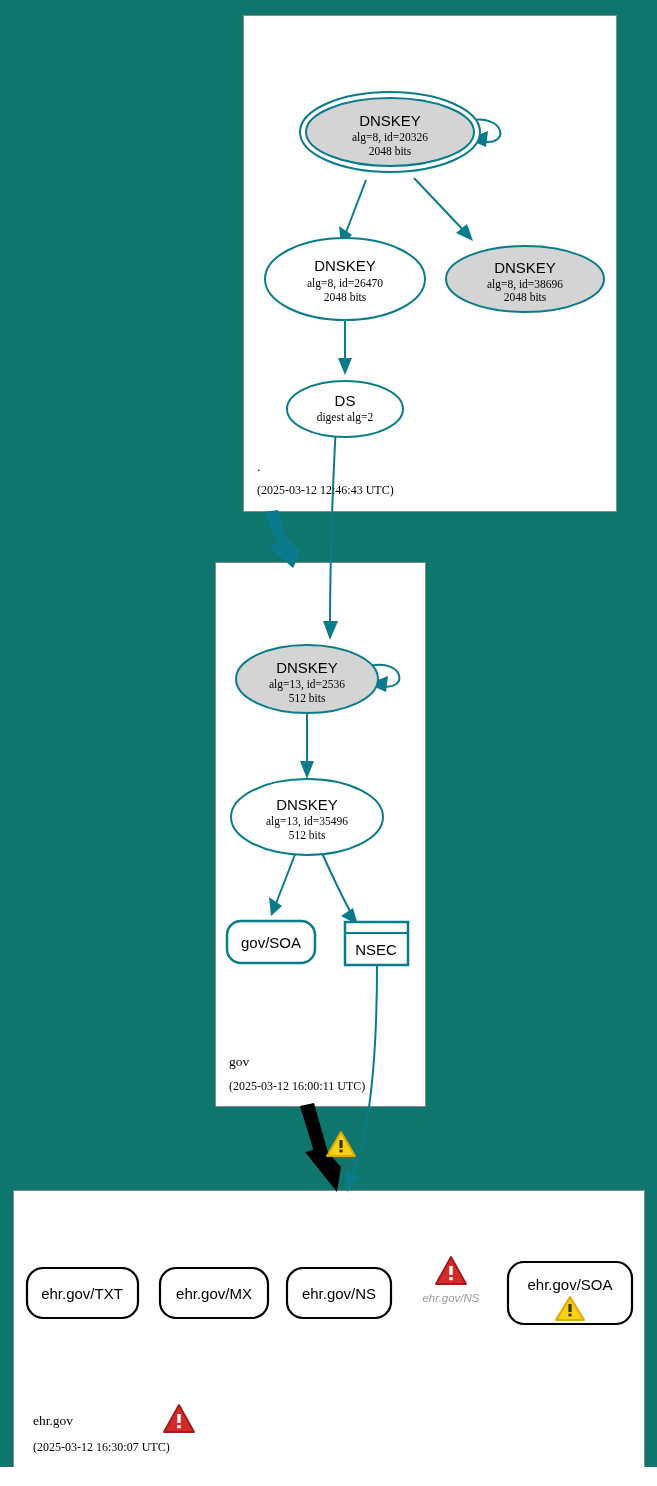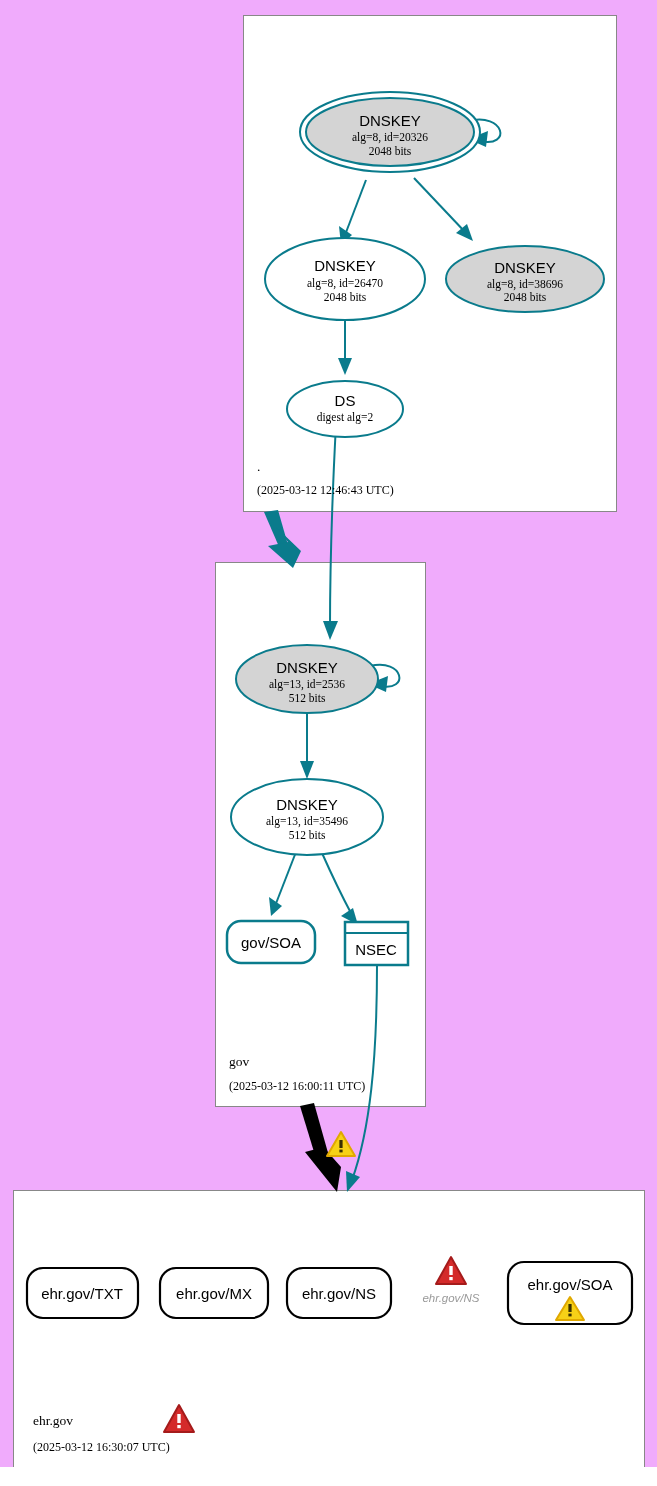--- a/index.html
+++ b/index.html
@@ -8,21 +8,21 @@
     padding: 0;
     background: #ffffff;
   }
   body {
     font-family: "Liberation Sans", sans-serif;
   }
   #canvas {
     position: relative;
     width: 657px;
     height: 1467px;
-    background: #f0abfc;
+    background: #0f766e;
     overflow: hidden;
   }
   svg.layer {
     position: absolute;
     left: 0;
     top: 0;
     width: 657px;
     height: 1486px;
   }
   .zone-box {

